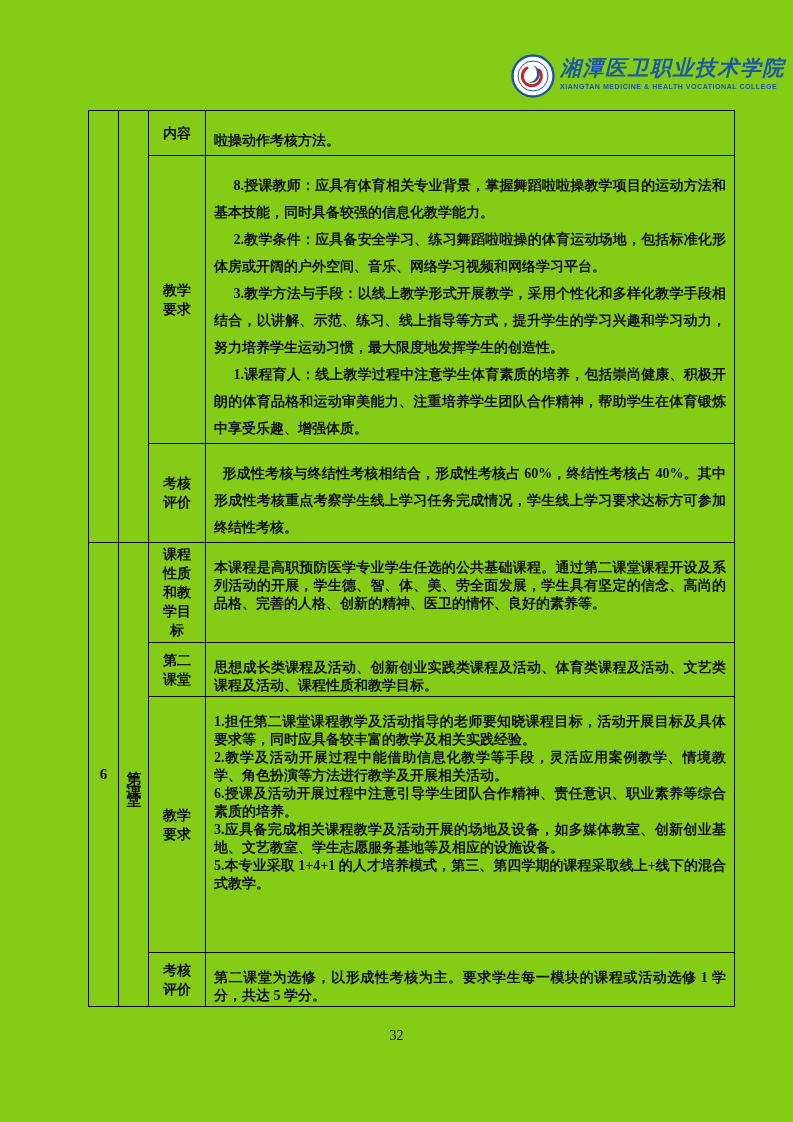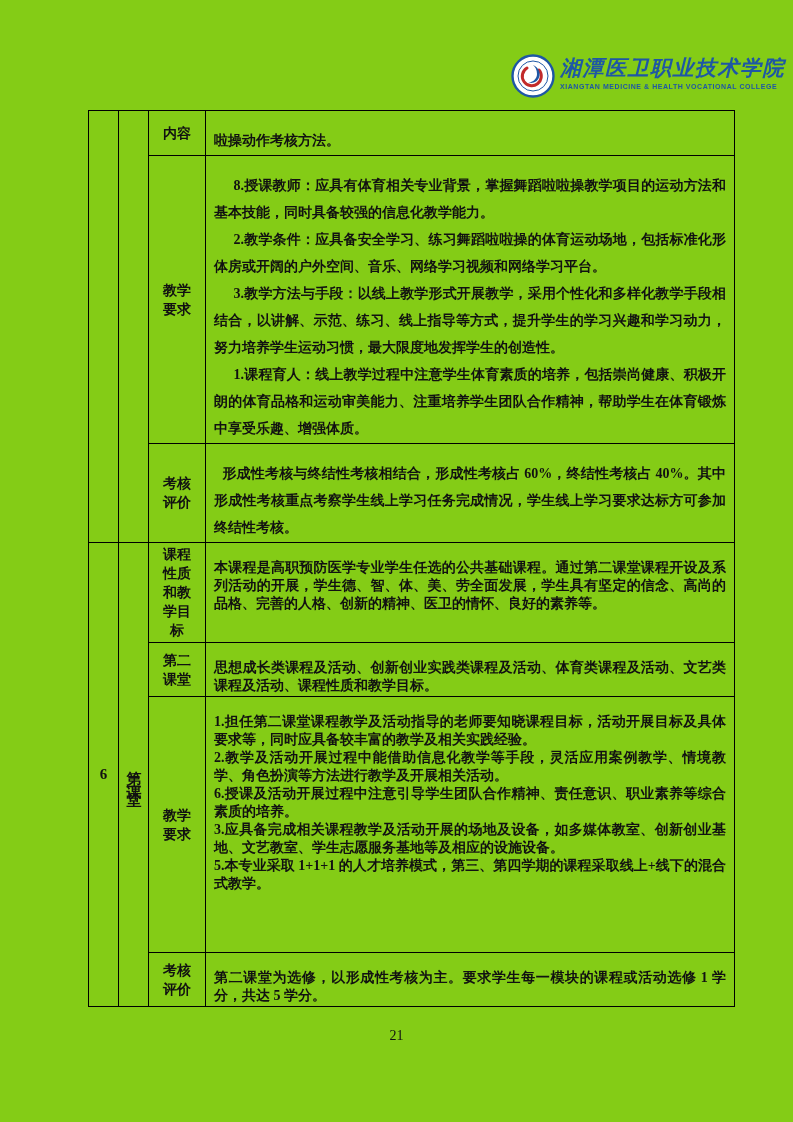--- a/index.html
+++ b/index.html
@@ -153,31 +153,31 @@
 
       <tr class="s2 r-h256">
         <td class="label-cell">
           <div class="label-inner">教学要求</div>
         </td>
         <td class="content-cell">
           <p>1.担任第二课堂课程教学及活动指导的老师要知晓课程目标，活动开展目标及具体要求等，同时应具备较丰富的教学及相关实践经验。</p>
           <p>2.教学及活动开展过程中能借助信息化教学等手段，灵活应用案例教学、情境教学、角色扮演等方法进行教学及开展相关活动。</p>
           <p>6.授课及活动开展过程中注意引导学生团队合作精神、责任意识、职业素养等综合素质的培养。</p>
           <p>3.应具备完成相关课程教学及活动开展的场地及设备，如多媒体教室、创新创业基地、文艺教室、学生志愿服务基地等及相应的设施设备。</p>
-          <p>5.本专业采取 1+1+1 的人才培养模式，第三、第四学期的课程采取线上+线下的混合式教学。</p>
+          <p>5.本专业采取 1+4+1 的人才培养模式，第三、第四学期的课程采取线上+线下的混合式教学。</p>
         </td>
       </tr>
 
       <tr class="s2 r-h52">
         <td class="label-cell">
           <div class="label-inner">考核评价</div>
         </td>
         <td class="content-cell">
           <p>第二课堂为选修，以形成性考核为主。要求学生每一模块的课程或活动选修 1 学分，共达 5 学分。</p>
         </td>
       </tr>
 
     </tbody>
   </table>
 
-  <div class="footer">21</div>
+  <div class="footer">32</div>
 
 </div>
 
 </body></html>

